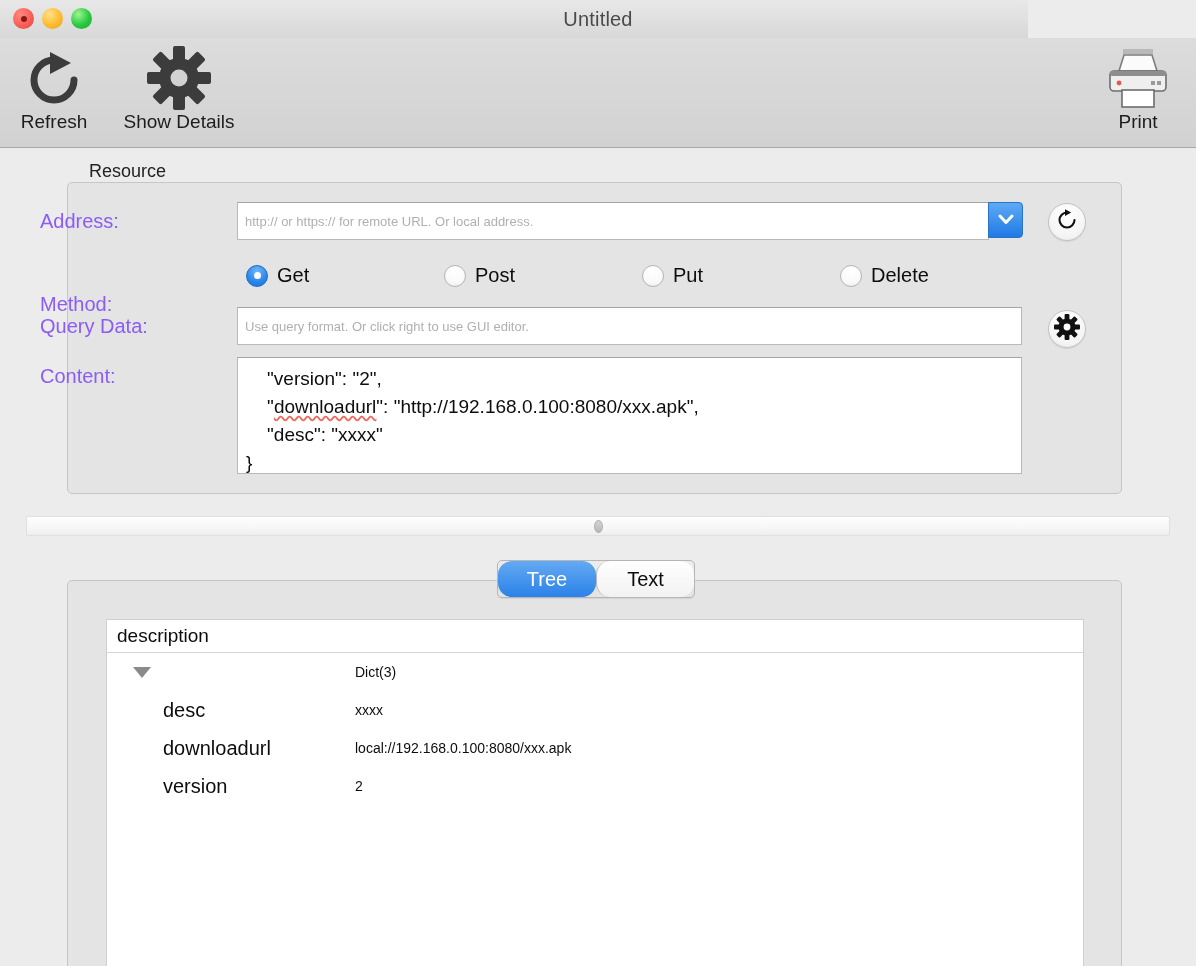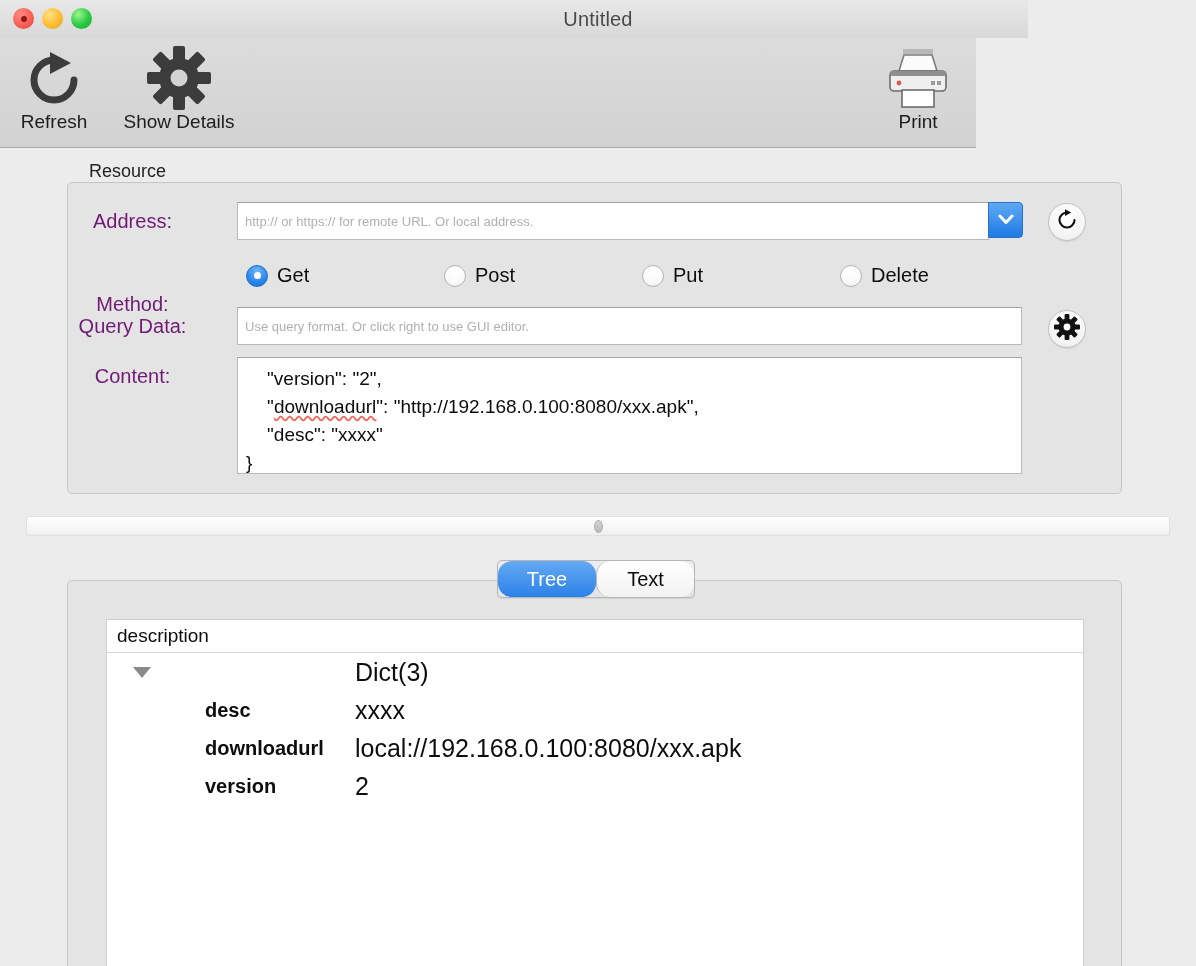--- a/index.html
+++ b/index.html
@@ -27,21 +27,21 @@
     border-radius: 50%; background: #8d1a12;
   }
   .window-title {
     position: absolute; left: 0; top: 0; width: 1196px;
     text-align: center; line-height: 38px;
     font-size: 20px; color: #4a4a4a; letter-spacing: 0.2px;
   }
 
   
   .toolbar {
-    position: absolute; left: 0; top: 38px; width: 976px; height: 110px;
+    position: absolute; left: 0; top: 38px; width: 1196px; height: 110px;
     background: linear-gradient(to bottom, #dcdcdc 0%, #d2d2d2 100%);
     border-bottom: 1px solid #a8a8a8;
   }
   .tb-item {
     position: absolute; top: 6px;
     display: flex; flex-direction: column; align-items: center;
     cursor: default;
   }
   .tb-glyph { height: 68px; display: flex; align-items: center; justify-content: center; }
   .tb-label { font-size: 19px; color: #1d1d1d; line-height: 20px; }
@@ -64,22 +64,22 @@
     background: #e4e4e4;
     border: 1px solid #c6c6c6;
     border-radius: 5px;
   }
   .group-legend {
     position: absolute; left: 83px; top: 161px;
     background: #ececec; padding: 0 6px;
     font-size: 18px; color: #232323;
   }
   .row-label {
-    position: absolute; text-align: center;
-    font-size: 20px; color: #701a75; white-space: nowrap;
+    position: absolute; text-align: left;
+    font-size: 20px; color: #8b5cf6; white-space: nowrap;
   }
 
   .text-field {
     position: absolute;
     background: #fff;
     border: 1px solid #b9b9b9;
     border-top-color: #a4a4a4;
     font-size: 13px; color: #0d0d0d;
     padding: 0 7px;
     outline: none;
@@ -205,30 +205,30 @@
     padding-left: 10px;
   }
   .th.col-node { width: 240px; border-right: 1px solid #d5d5d5; }
   .th.col-desc { flex: 1; }
 
   .tree-row { display: flex; height: 38px; align-items: center; }
   .cell-node {
     width: 240px; font-size: 20px; color: #0d0d0d;
     padding-left: 10px; display: flex; align-items: center;
   }
-  .cell-desc { flex: 1; font-size: 25px; color: #0d0d0d; padding-left: 8px; }
+  .cell-desc { flex: 1; font-size: 14px; color: #0d0d0d; padding-left: 8px; }
   .disclosure {
     width: 0; height: 0;
     border-left: 9px solid transparent;
     border-right: 9px solid transparent;
     border-top: 11px solid #8a8a8a;
     margin-left: 16px;
     cursor: default;
   }
-  .indent { padding-left: 98px; font-weight: bold; }
+  .indent { padding-left: 56px; }
 </style>
 </head>
 <body>
 
 <div class="titlebar">
   <div class="traffic">
     <div class="light red"></div>
     <div class="light yellow"></div>
     <div class="light green"></div>
   </div>

